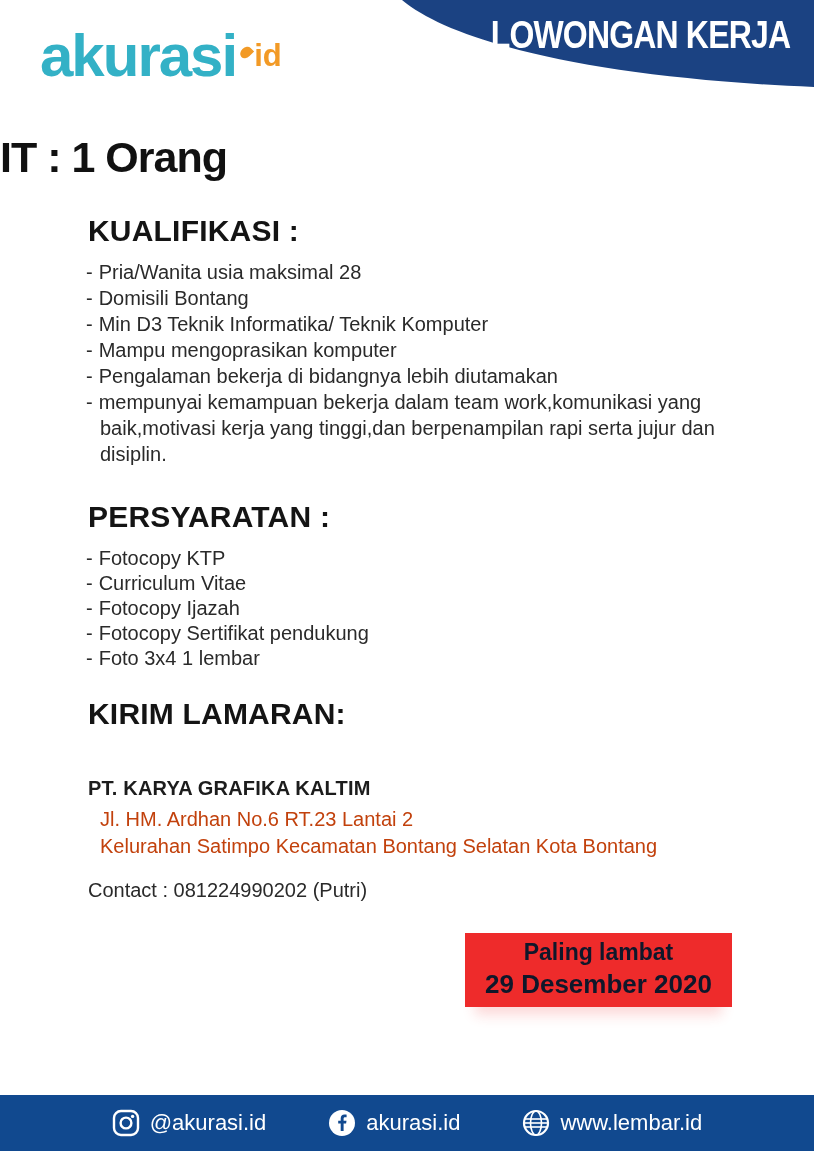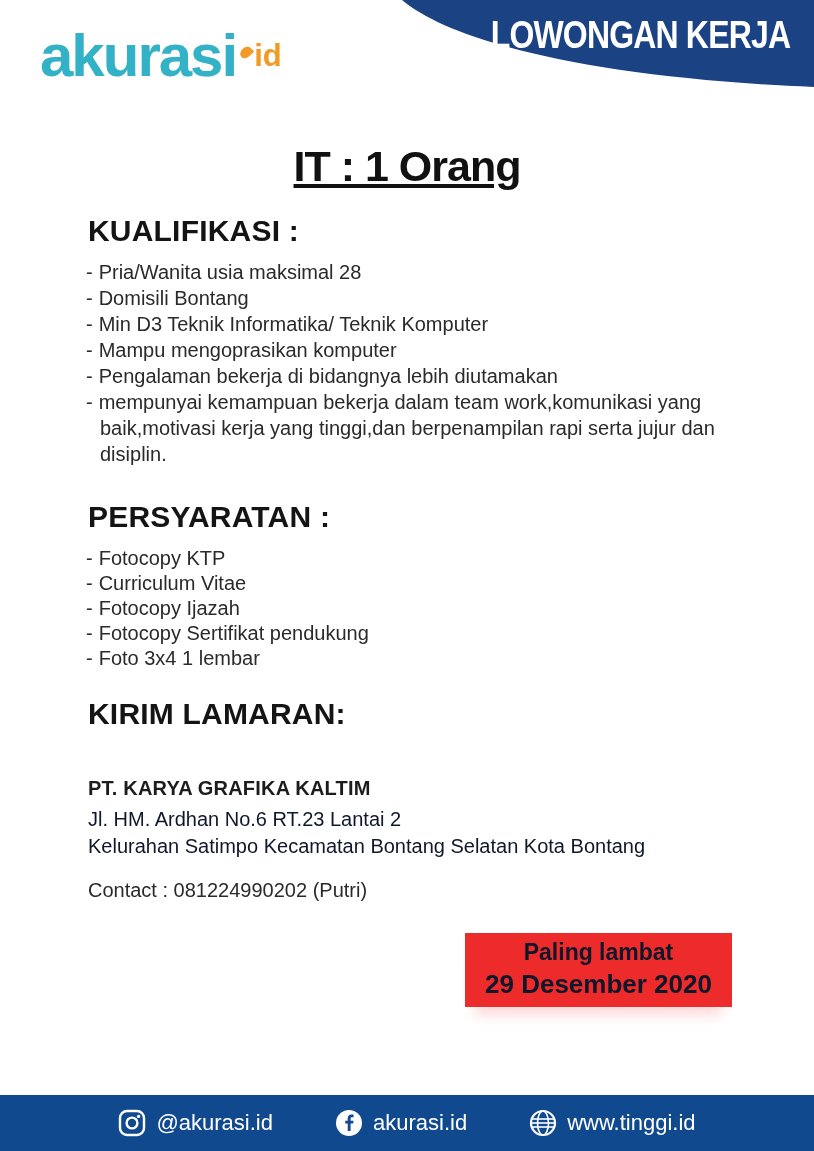--- a/index.html
+++ b/index.html
@@ -19,39 +19,39 @@
   
   .banner{position:absolute;right:0;top:0;width:442px;height:100px;}
   .banner svg{display:block;}
   .banner-label{
     position:absolute;right:24px;top:13px;color:#ffffff;font-weight:bold;
     font-size:39px;letter-spacing:-1px;white-space:nowrap;
     transform:scaleX(0.82);transform-origin:right top;
   }
 
   
-  .job-title{position:absolute;left:0;top:142px;width:100%;text-align:center;
-    font-size:43px;font-weight:bold;color:#111;letter-spacing:-1px;text-decoration:underline;}
+  .job-title{position:absolute;left:0;top:133px;width:100%;text-align:left;
+    font-size:43px;font-weight:bold;color:#111;letter-spacing:-1px;}
 
   
   .sec-heading{position:absolute;left:88px;font-size:30px;font-weight:bold;color:#141414;letter-spacing:0.2px;}
   .h-kualifikasi{top:214px;}
   .h-persyaratan{top:500px;}
   .h-kirim{top:697px;}
 
   .list{position:absolute;left:86px;width:650px;font-size:20px;color:#2a2a2a;}
   .list1{top:259px;}
   .list1 .li{line-height:26px;}
   .list2{top:546px;}
   .list2 .li{line-height:25px;}
   .li{padding-left:14px;text-indent:-14px;}
   .dash{margin-right:6px;}
 
   .company{position:absolute;left:88px;top:777px;font-size:20px;font-weight:bold;color:#1c1c1c;letter-spacing:0.2px;}
-  .address{position:absolute;left:88px;top:806px;font-size:20px;line-height:27px;color:#0f172a;}
+  .address{position:absolute;left:100px;top:806px;font-size:20px;line-height:27px;color:#c2410c;}
   .contact{position:absolute;left:88px;top:879px;font-size:20px;color:#2a2a2a;}
 
   
   .deadline{
     position:absolute;left:465px;top:933px;width:267px;height:74px;
     background:#ee2b2b;color:#0f172a;display:flex;flex-direction:column;
     justify-content:center;align-items:center;text-align:center;
     box-shadow:0 18px 12px -10px rgba(238,43,43,0.18);
   }
   .deadline-line1{font-size:23px;font-weight:bold;line-height:1.3;}
@@ -148,17 +148,17 @@
     </div>
 
     <div class="footer-item">
       <svg width="28" height="28" viewBox="0 0 28 28">
         <circle cx="14" cy="14" r="12" fill="none" stroke="#ffffff" stroke-width="2.2"></circle>
         <ellipse cx="14" cy="14" rx="5.5" ry="12" fill="none" stroke="#ffffff" stroke-width="1.6"></ellipse>
         <line x1="2.5" y1="10" x2="25.5" y2="10" stroke="#ffffff" stroke-width="1.6"></line>
         <line x1="2.5" y1="14" x2="25.5" y2="14" stroke="#ffffff" stroke-width="1.6"></line>
         <line x1="2.5" y1="18" x2="25.5" y2="18" stroke="#ffffff" stroke-width="1.6"></line>
       </svg>
-      <span>www.tinggi.id</span>
+      <span>www.lembar.id</span>
     </div>
 
   </div>
 </div>
 
 </body></html>

